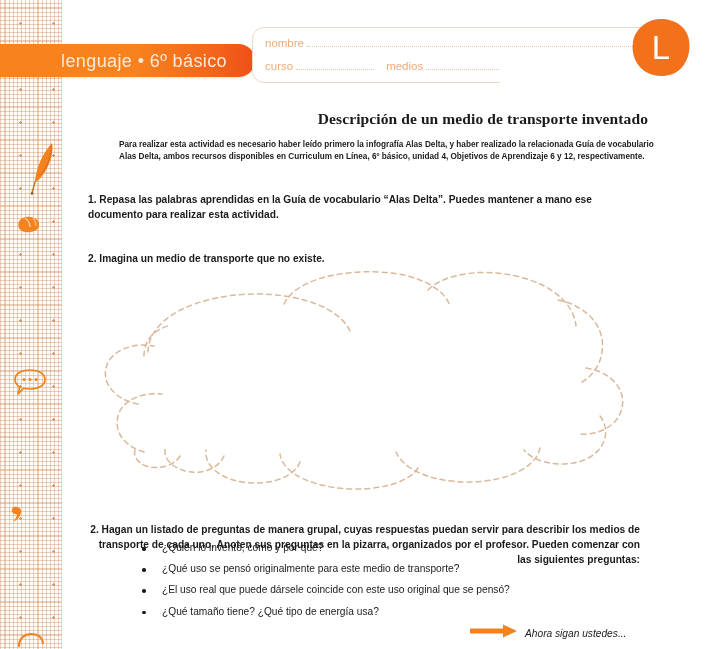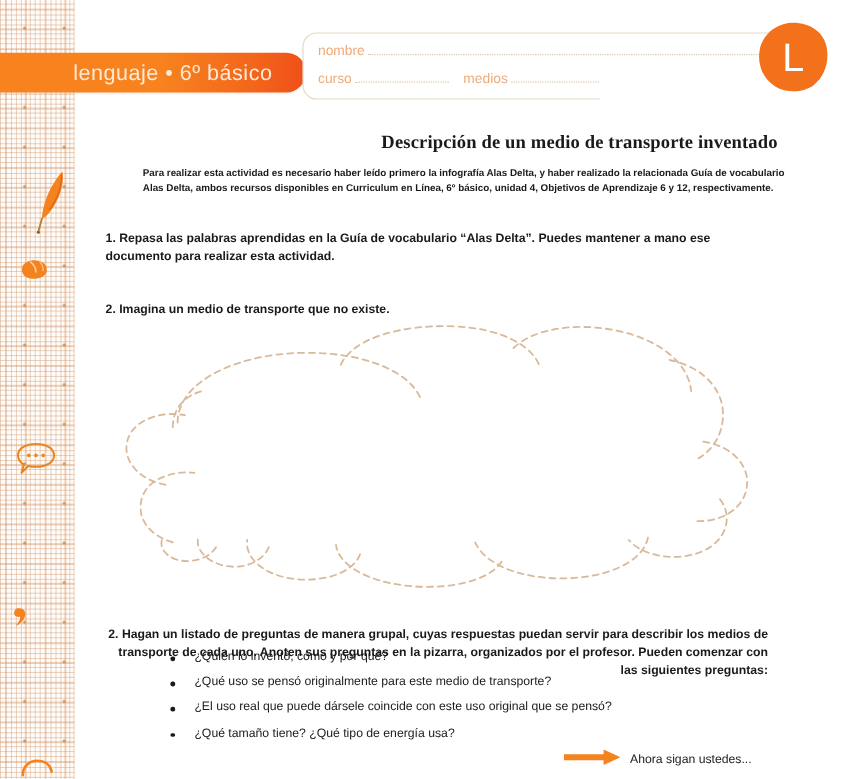--- a/index.html
+++ b/index.html
@@ -192,20 +192,21 @@
   }
 
   
   .footer{
     position:absolute; left:382px; top:624px;
     display:flex; align-items:center; gap:7px;
   }
   .footer-text{
     font-size:10.2px;
     color:#1a1a1a;
+    font-style:italic;
   }
 </style>
 </head>
 <body>
 
 <div id="page">
 
   <div class="grid-col"></div>
   <div class="grid-edge"></div>
 

